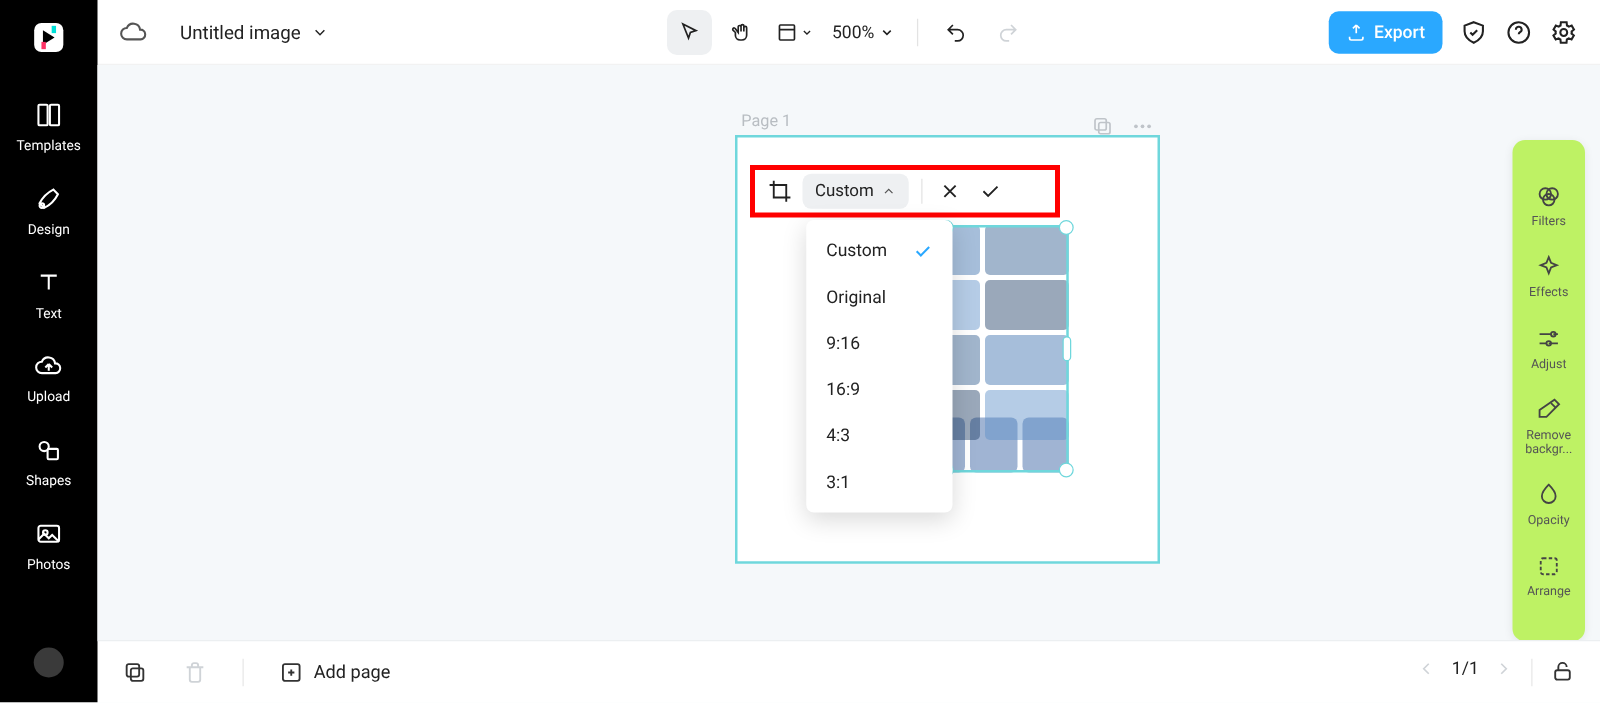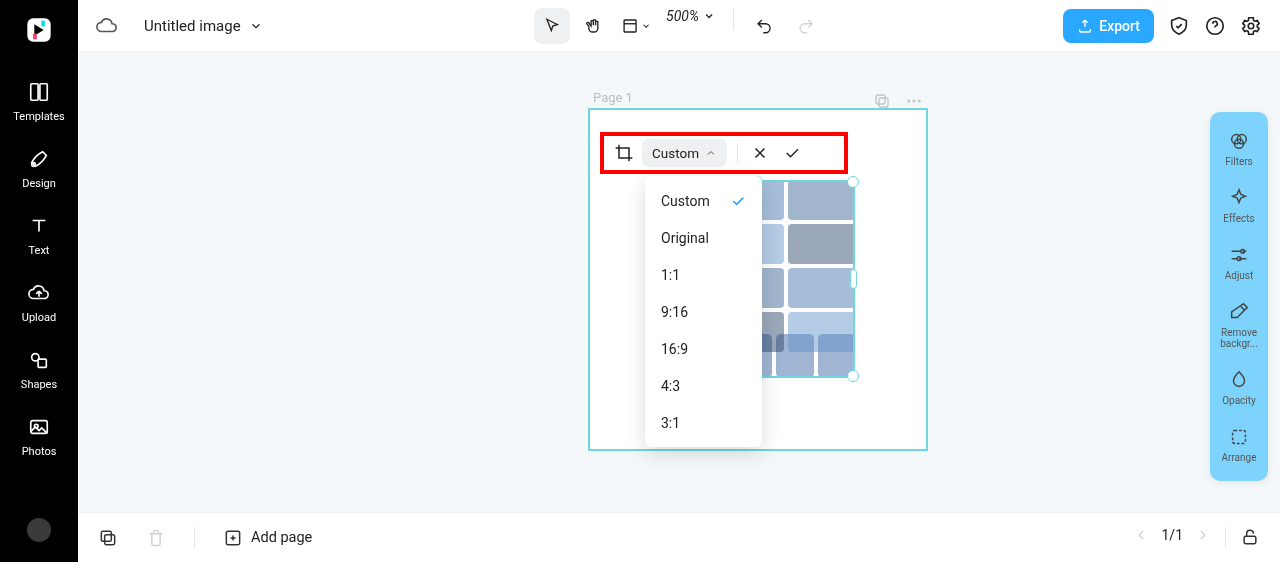--- a/index.html
+++ b/index.html
@@ -10,21 +10,21 @@
   .nav-item { width:100%; display:flex; flex-direction:column; align-items:center; gap:6px; padding:10px 0 14px; cursor:pointer; }
   .nav-item .icon { width:24px; height:24px; display:flex; align-items:center; justify-content:center; color:#fff; }
   .nav-item .lbl { font-size: 11px; color:#fff; }
   .nav-spacer { flex:1; }
   .avatar-circle { width:24px; height:24px; border-radius:50%; background:#3a3a3a; margin-bottom:20px;}
   .main { flex:1; display:flex; flex-direction:column; position:relative; }
   .topbar { height:52px; display:flex; align-items:center; padding:0 18px; border-bottom:1px solid rgba(0,0,0,0.05); }
   .topbar-left { display:flex; align-items:center; gap:26px; }
   .cloud-icon { width:22px; height:22px; color:#555; }
   .doc-title { font-size:15px; color:#222; display:flex; align-items:center; gap:8px;}
-  .topbar-center { position:absolute; left:50%; transform:translateX(-50%); display:flex; align-items:flex-start; gap:6px;font-style:italic;}
+  .topbar-center { position:absolute; left:50%; transform:translateX(-50%); display:flex; align-items:center; gap:6px;}
   .tool-btn { width:36px; height:36px; border-radius:8px; display:flex; align-items:center; justify-content:center; cursor:pointer; color:#333;}
   .tool-btn.active { background:#eef0f2; }
   .zoom { font-size:14px; color:#222; display:flex; align-items:center; gap:4px; padding:0 6px; cursor:pointer;}
   .vdiv { width:1px; height:22px; background:#e3e3e3; margin:0 6px;}
   .topbar-right { margin-left:auto; display:flex; align-items:center; gap:14px;}
   .export-btn { background:#2aa8ff; color:#fff; border:none; border-radius:8px; height:34px; padding:0 14px; font-size:14px; font-weight:500; display:flex; align-items:center; gap:6px; cursor:pointer;}
   .round-icon { width:22px; height:22px; color:#222; cursor:pointer;}
   .canvas-area { flex:1; background:#f5f8fa; position:relative; overflow:hidden;}
   .page-label { position:absolute; left:515px; top:38px; font-size:13px; color:#b8bdc2; display:flex; align-items:center; gap:10px;}
   .page-actions { position:absolute; left:795px; top:40px; display:flex; gap:14px; color:#bfc4c9;}
@@ -45,21 +45,21 @@
   .h-t{left:50%;top:-6px;transform:translateX(-50%);width:18px;border-radius:6px;} .h-b{left:50%;bottom:-6px;transform:translateX(-50%);width:18px;border-radius:6px;}
   .crop-side { position:absolute; background:#fff; border:1.5px solid #6fd7dc; width:7px; height:20px; border-radius:4px;}
   .s-l{left:-4px;top:50%;transform:translateY(-50%);} .s-r{right:-4px;top:50%;transform:translateY(-50%);}
   .img-bg { position:absolute; left:574px; top:128px; width:203px; height:198px; z-index:5; display:grid; grid-template-columns:60px 1fr; gap:4px;}
   .img-main { background:linear-gradient(135deg,#1b3a6b,#2e5a9e); border-radius:3px; opacity:0.5;}
   .img-grid { display:grid; grid-template-columns:repeat(2,1fr); grid-auto-rows:40px; gap:4px;}
   .thumb { background:#3a6eac; border-radius:4px; opacity:0.45;}
   .thumb.t2{background:#2f5a8f;} .thumb.t3{background:#5a8ec8;} .thumb.t4{background:#1e3d66;}
   .bottom-row { position:absolute; left:574px; top:282px; width:203px; height:44px; display:flex; gap:4px; z-index:4; opacity:0.45;}
   .bottom-row .b{ flex:1; background:#2e5aa0; border-radius:5px;} .bottom-row .b.g{background:#8fdc9a;}
-  .rightbar { position:absolute; right:12px; top:60px; width:58px; background:#7dd3fc; border-radius:10px; box-shadow:0 2px 8px rgba(0,0,0,0.08); display:flex; flex-direction:column; padding:8px 0; z-index:60;}
+  .rightbar { position:absolute; right:12px; top:60px; width:58px; background:#bef264; border-radius:10px; box-shadow:0 2px 8px rgba(0,0,0,0.08); display:flex; flex-direction:column; padding:24px 0; z-index:60;}
   .rb-item { display:flex; flex-direction:column; align-items:center; gap:4px; padding:10px 0; cursor:pointer;}
   .rb-item .ic { width:22px; height:22px; color:#444;}
   .rb-item .lb { font-size:10px; color:#555; text-align:center; line-height:1.1; max-width:52px; overflow:hidden;}
   .bottombar { height:50px; border-top:1px solid #eceff1; display:flex; align-items:center; padding:0 20px;}
   .bb-left { display:flex; align-items:center; gap:28px;}
   .bb-icon { width:20px; height:20px; color:#333; cursor:pointer;}
   .bb-icon.disabled { color:#cfd3d7; cursor:default;}
   .bb-vdiv { width:1px; height:22px; background:#e8e8e8;}
   .add-page { display:flex; align-items:center; gap:8px; font-size:14.5px; color:#222; cursor:pointer;}
   .bb-right { margin-left:auto; display:flex; align-items:flex-start; gap:14px;}
@@ -304,23 +304,20 @@
         <div class="dd-item">
           <span>Custom</span>
           <svg class="chk" viewBox="0 0 24 24">
               <path d="M5 12l5 5L20 7" fill="none" stroke="#2aa8ff" stroke-width="2.5"></path>
             </svg>
         </div>
         <div class="dd-item">
             <span>Original</span>
           </div>
         <div class="dd-item">
-            <span>1:1</span>
-          </div>
-        <div class="dd-item">
             <span>9:16</span>
           </div>
         <div class="dd-item">
             <span>16:9</span>
           </div>
         <div class="dd-item">
             <span>4:3</span>
           </div>
         <div class="dd-item">
             <span>3:1</span>

